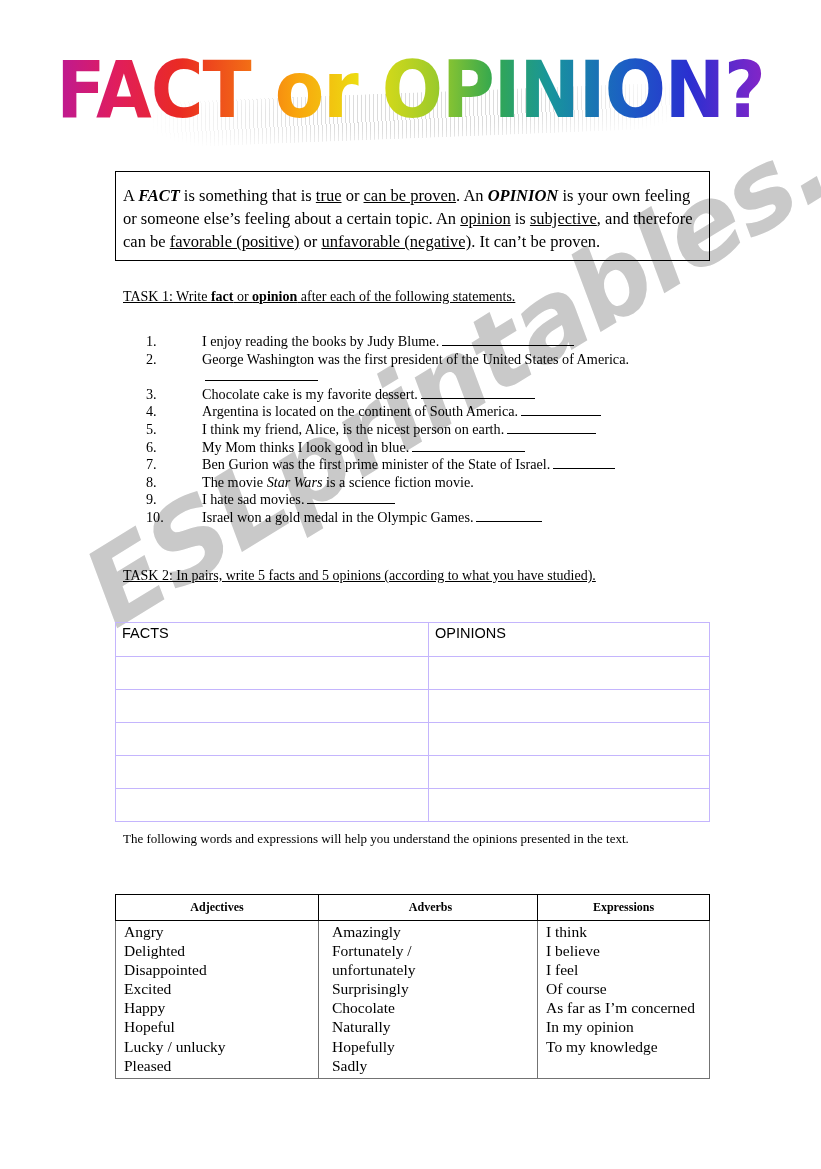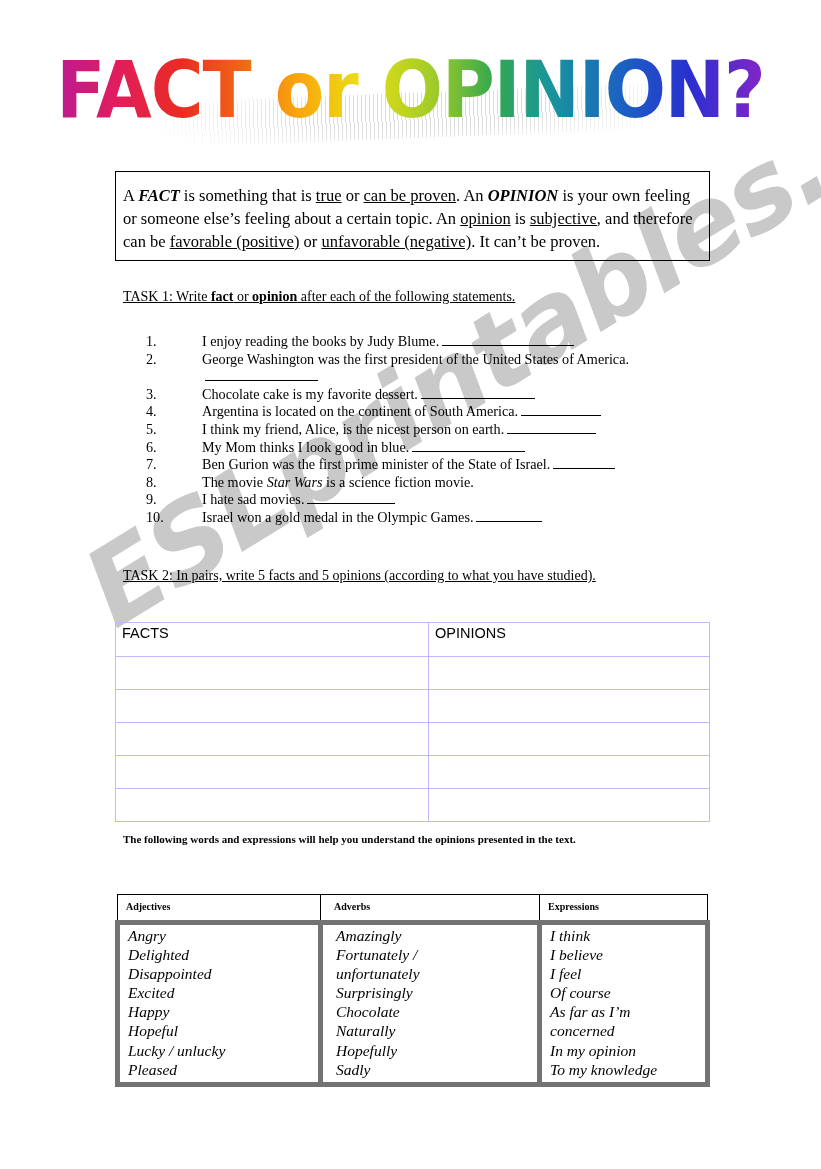--- a/index.html
+++ b/index.html
@@ -189,50 +189,49 @@
     font-size: 14.5px;
     height: 29px;
   }
 
   
   #vocab-intro {
     position: absolute;
     left: 123px;
     top: 828px;
     width: 580px;
-    font-size: 11px;
+    font-size: 13px;
     line-height: 22px;
-    font-weight: bold;
+    font-weight: normal;
   }
 
   
   #vocab-table {
     position: absolute;
     left: 115px;
     top: 894px;
     width: 595px;
     border-collapse: collapse;
     table-layout: fixed;
   }
   #vocab-table td {
-    border: 5px solid #737373;
+    border: 1px solid #737373;
     padding: 1px 8px 3px 8px;
     vertical-align: top;
     font-size: 15.5px;
     line-height: 19.1px;
-    font-style: italic;
   }
   #vocab-table .vcol-1 { width: 186px; }
   #vocab-table .vcol-2 { width: 197px; padding-left: 13px; }
   #vocab-table th {
     border: 1px solid #000000;
     padding: 2px 8px 3px 8px;
-    text-align: left;
+    text-align: center;
     font-weight: bold;
-    font-size: 10px;
+    font-size: 12px;
     line-height: 20px;
   }
   .word-line { display: block; }
 </style>
 </head>
 <body>
 
 <div id="watermark-layer">
   <div id="watermark-text">ESLprintables.com</div>
 </div>

